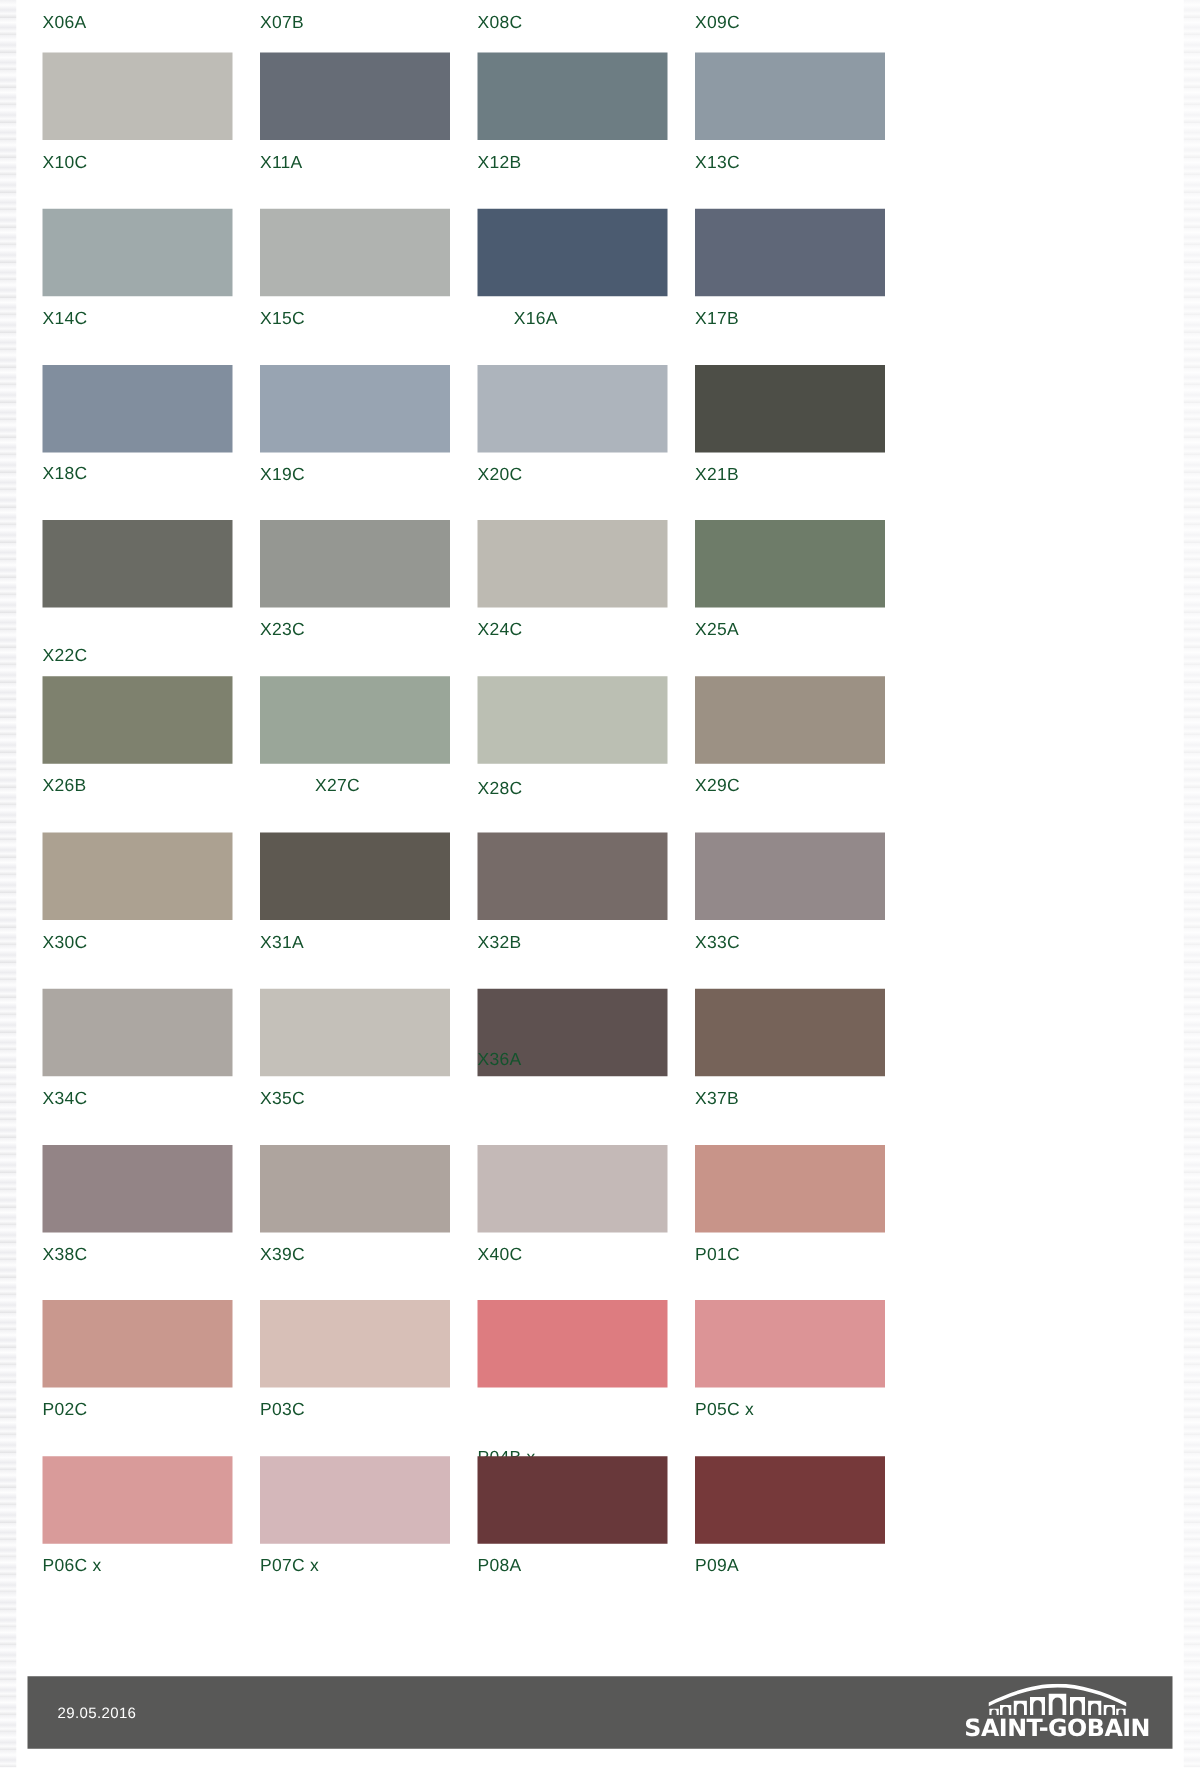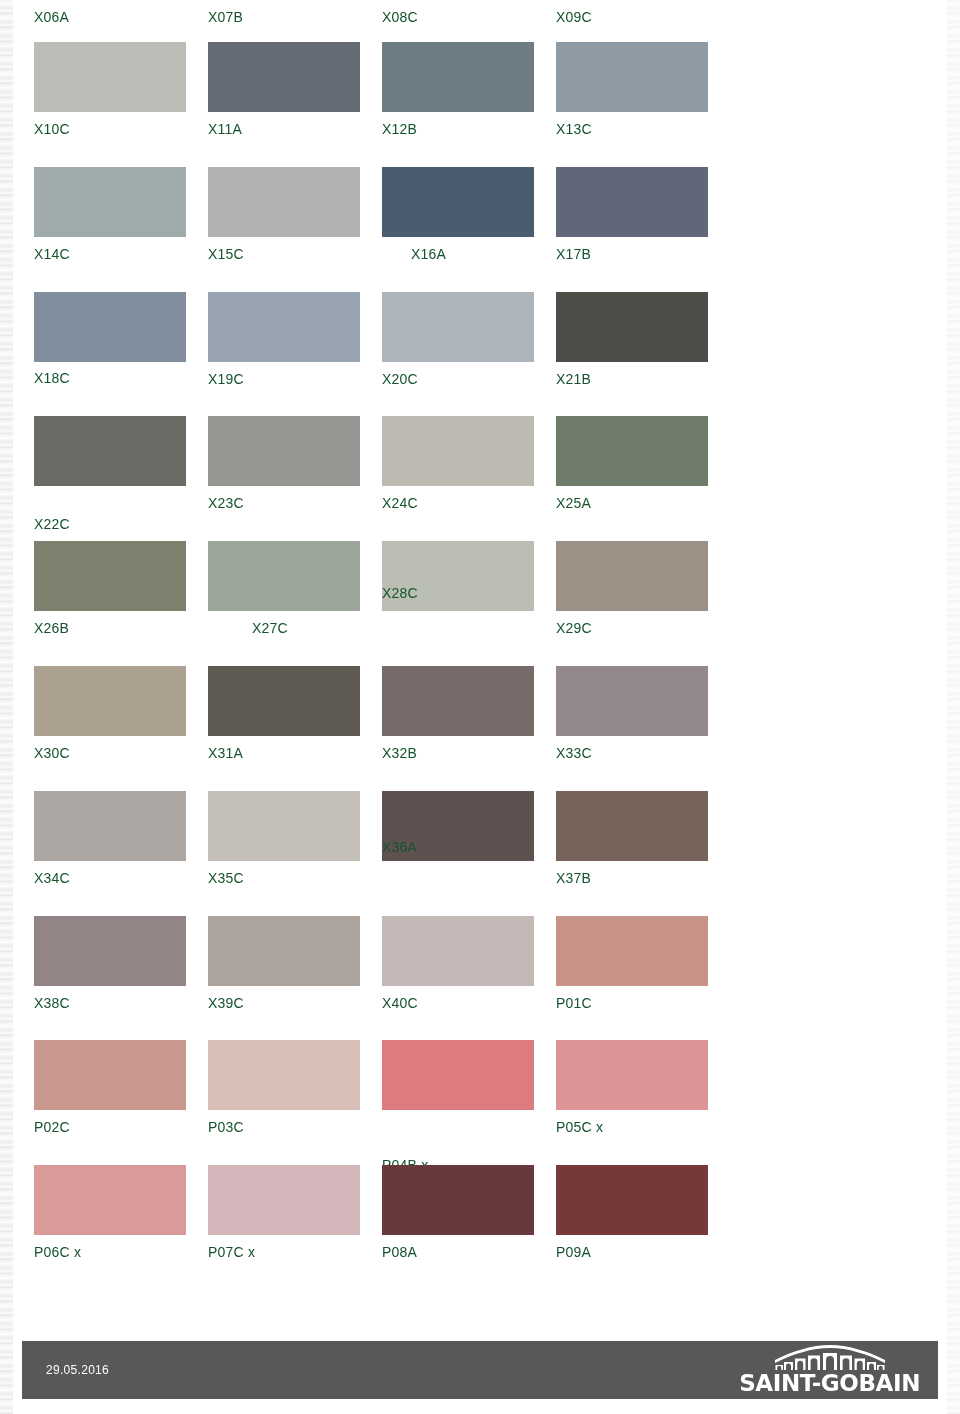--- a/index.html
+++ b/index.html
@@ -88,21 +88,21 @@
     display: flex;
     flex-direction: column;
     align-items: center;
     line-height: 1;
   }
   #logo svg { display: block; }
   #logo-word {
     color: #ffffff;
     font-family: "DejaVu Sans", sans-serif;
     font-weight: bold;
-    font-size: 23px;
+    font-size: 19px;
     letter-spacing: -0.4px;
     margin-top: 1px;
   }
 </style>
 </head>
 <body>
 
 <div class="scan-edge left"></div>
 <div class="scan-edge right"></div>
 
@@ -141,21 +141,21 @@
     <div class="cell-label" style="left: 208px; top: 495.4px;">X23C</div>
     <div class="swatch" title="X24C" style="left: 382px; top: 416.4px; background: rgb(189, 186, 178);"></div>
     <div class="cell-label" style="left: 382px; top: 495.4px;">X24C</div>
     <div class="swatch" title="X25A" style="left: 556px; top: 416.4px; background: rgb(110, 124, 105);"></div>
     <div class="cell-label" style="left: 556px; top: 495.4px;">X25A</div>
     <div class="swatch" title="X26B" style="left: 34px; top: 541.2px; background: rgb(126, 129, 110);"></div>
     <div class="cell-label" style="left: 34px; top: 620.2px;">X26B</div>
     <div class="swatch" title="X27C" style="left: 208px; top: 541.2px; background: rgb(154, 166, 153);"></div>
     <div class="cell-label" style="left: 208px; top: 620.2px; margin-left: 44px;">X27C</div>
     <div class="swatch" title="X28C" style="left: 382px; top: 541.2px; background: rgb(187, 191, 179);"></div>
-    <div class="cell-label" style="left: 382px; top: 585px; text-align: right;">X28C</div>
+    <div class="cell-label" style="left: 382px; top: 622px; text-align: right;">X28C</div>
     <div class="swatch" title="X29C" style="left: 556px; top: 541.2px; background: rgb(156, 145, 132);"></div>
     <div class="cell-label" style="left: 556px; top: 620.2px;">X29C</div>
     <div class="swatch" title="X30C" style="left: 34px; top: 666px; background: rgb(172, 161, 145);"></div>
     <div class="cell-label" style="left: 34px; top: 745px;">X30C</div>
     <div class="swatch" title="X31A" style="left: 208px; top: 666px; background: rgb(94, 89, 81);"></div>
     <div class="cell-label" style="left: 208px; top: 745px;">X31A</div>
     <div class="swatch" title="X32B" style="left: 382px; top: 666px; background: rgb(118, 107, 104);"></div>
     <div class="cell-label" style="left: 382px; top: 745px;">X32B</div>
     <div class="swatch" title="X33C" style="left: 556px; top: 666px; background: rgb(147, 137, 138);"></div>
     <div class="cell-label" style="left: 556px; top: 745px;">X33C</div>

